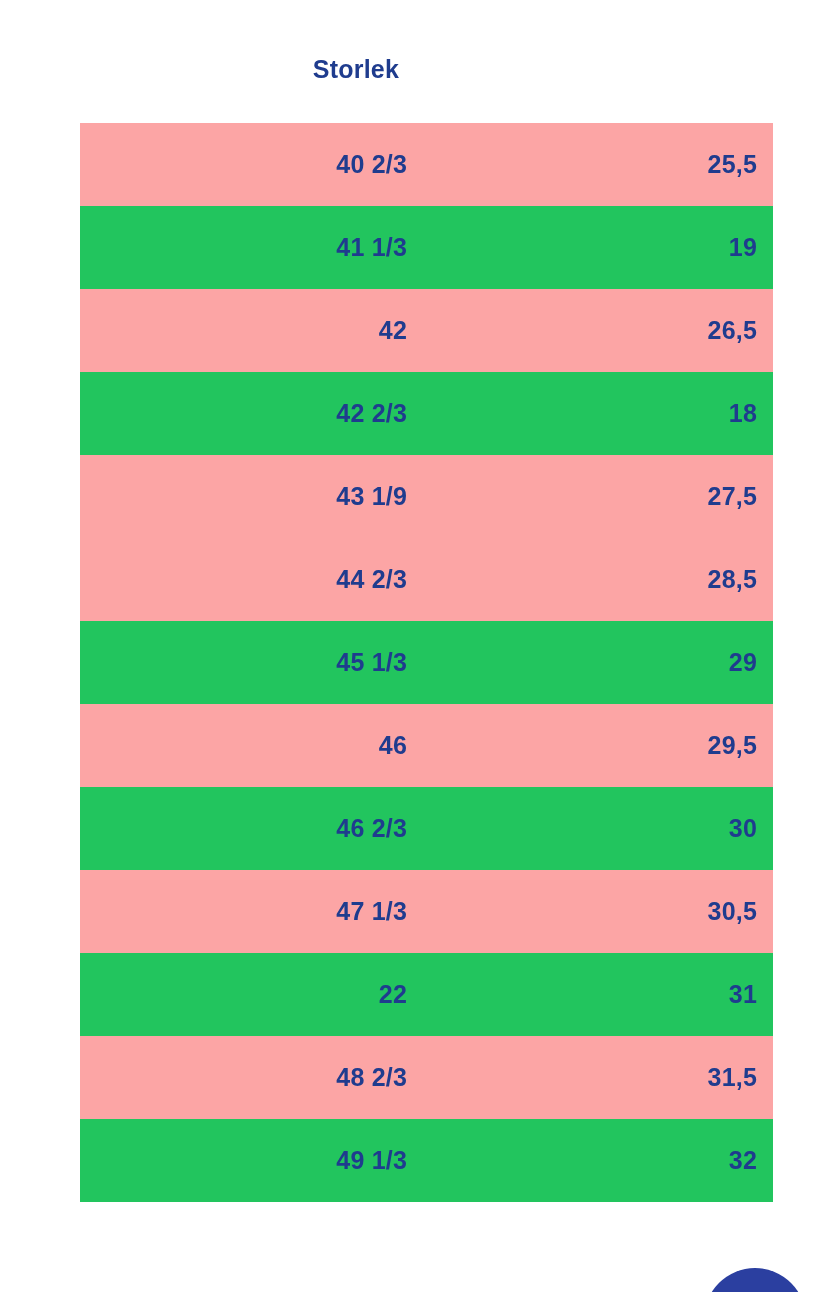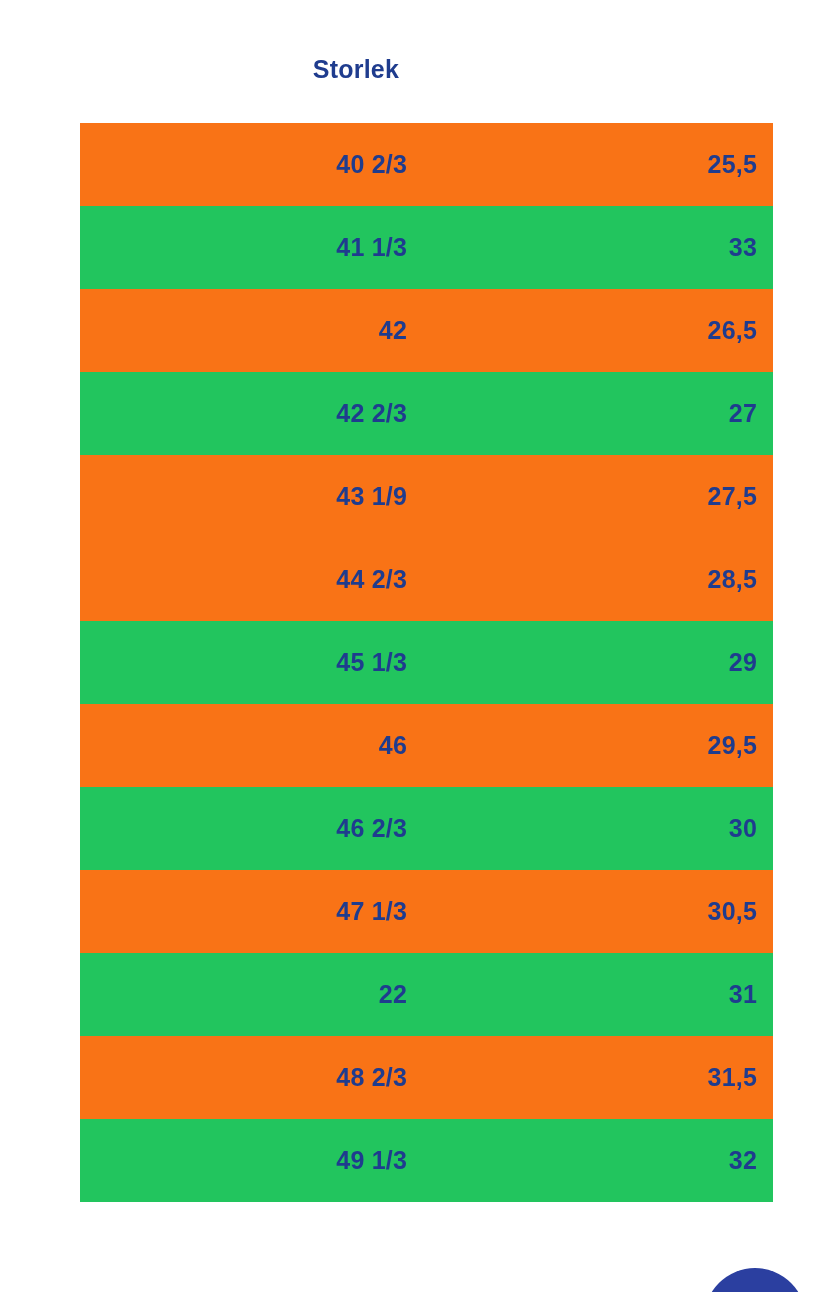--- a/index.html
+++ b/index.html
@@ -42,21 +42,21 @@
   }
 
   .table-row {
     display: flex;
     align-items: center;
     height: 83px;
     background: #22c55e;
   }
 
   .table-row.striped {
-    background: #f97316;
+    background: #fca5a5;
   }
 
   .cell {
     color: #1F3C8E;
     font-size: 25px;
     font-weight: bold;
     letter-spacing: 0.2px;
     white-space: nowrap;
   }
 
@@ -103,29 +103,29 @@
       <div class="cell col-size">Storlek</div>
     </div>
 
     <div id="table-body">
         <div class="table-row striped">
           <div class="cell col-size">40 2/3</div>
           <div class="cell col-cm">25,5</div>
         </div>
         <div class="table-row">
           <div class="cell col-size">41 1/3</div>
-          <div class="cell col-cm">33</div>
+          <div class="cell col-cm">19</div>
         </div>
         <div class="table-row striped">
           <div class="cell col-size">42</div>
           <div class="cell col-cm">26,5</div>
         </div>
         <div class="table-row">
           <div class="cell col-size">42 2/3</div>
-          <div class="cell col-cm">27</div>
+          <div class="cell col-cm">18</div>
         </div>
         <div class="table-row striped">
           <div class="cell col-size">43 1/9</div>
           <div class="cell col-cm">27,5</div>
         </div>
         <div class="table-row striped">
           <div class="cell col-size">44 2/3</div>
           <div class="cell col-cm">28,5</div>
         </div>
         <div class="table-row">

